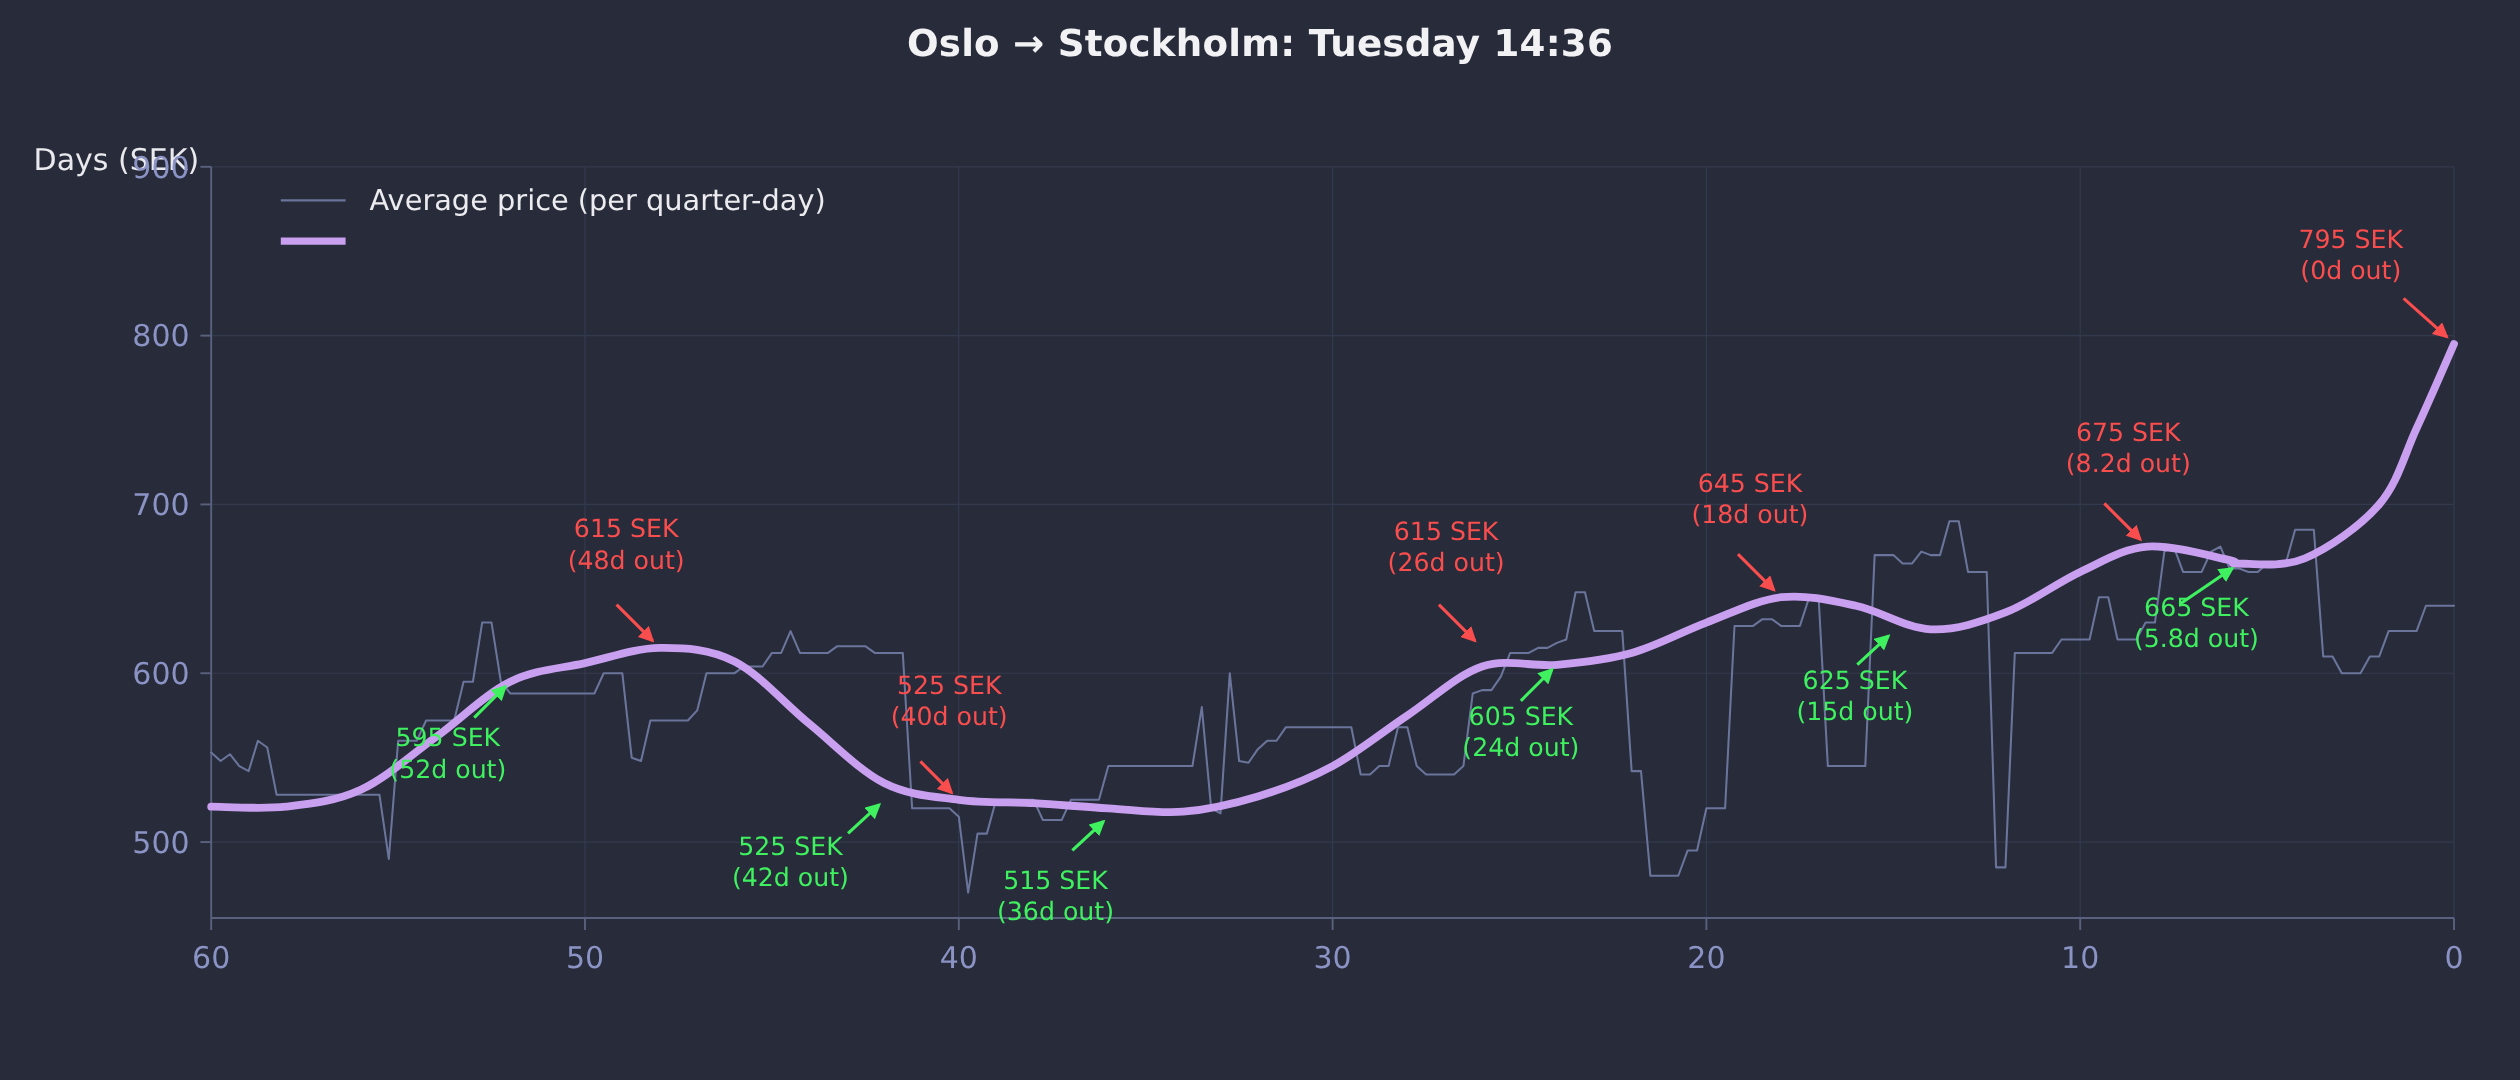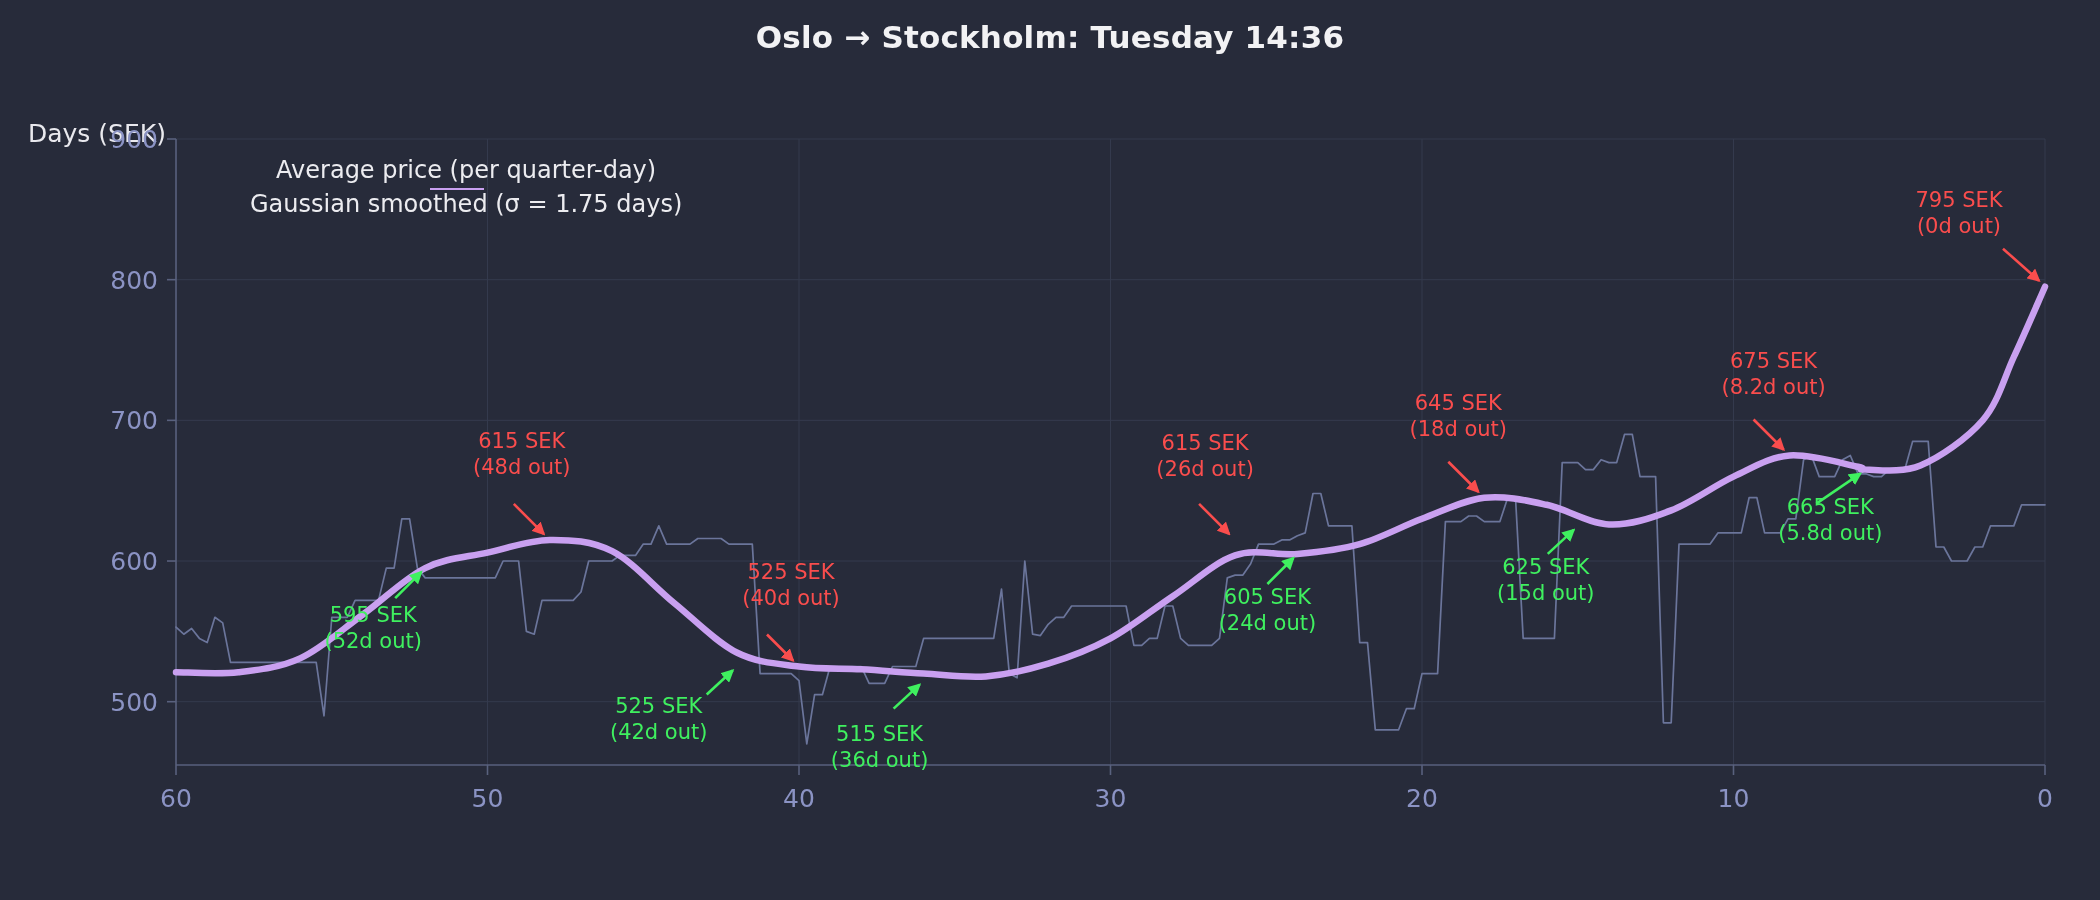--- a/index.html
+++ b/index.html
@@ -26,21 +26,21 @@
   }
   .xlabel{
     position:absolute;left:0;top:832px;width:2100px;text-align:center;
     color:#e9e9ee;font-size:24px;
   }
   svg#plot{position:absolute;left:0;top:0;}
   .legend{
     position:absolute;left:232px;top:150px;
   }
   .legend-row{
-    display:flex;align-items:center;height:34px;flex-direction:column;
+    display:flex;align-items:center;height:34px;
   }
   .legend-swatch{display:block;}
   .legend-text{
     color:#ececf0;font-size:24px;margin-left:18px;white-space:nowrap;
   }
   .tick-text{fill:#8b93c4;font-size:25px;font-family:"DejaVu Sans",sans-serif;}
   .ann-text{font-size:21px;font-family:"DejaVu Sans",sans-serif;}
 </style>
 </head>
 <body>
@@ -179,17 +179,16 @@
     <div class="legend-row">
       <svg class="legend-swatch" width="58" height="14">
         <line x1="2" y1="7" x2="56" y2="7" stroke="#6b759b" stroke-width="2"></line>
       </svg>
       <span class="legend-text">Average price (per quarter-day)</span>
     </div>
     <div class="legend-row">
       <svg class="legend-swatch" width="58" height="14">
         <line x1="2" y1="7" x2="56" y2="7" stroke="#c9a0f0" stroke-width="6"></line>
       </svg>
-      <span class="legend-text">Gaussian smoothed (σ = 1.75 days)</span>
     </div>
   </div>
 
 </div>
 
 </body></html>

